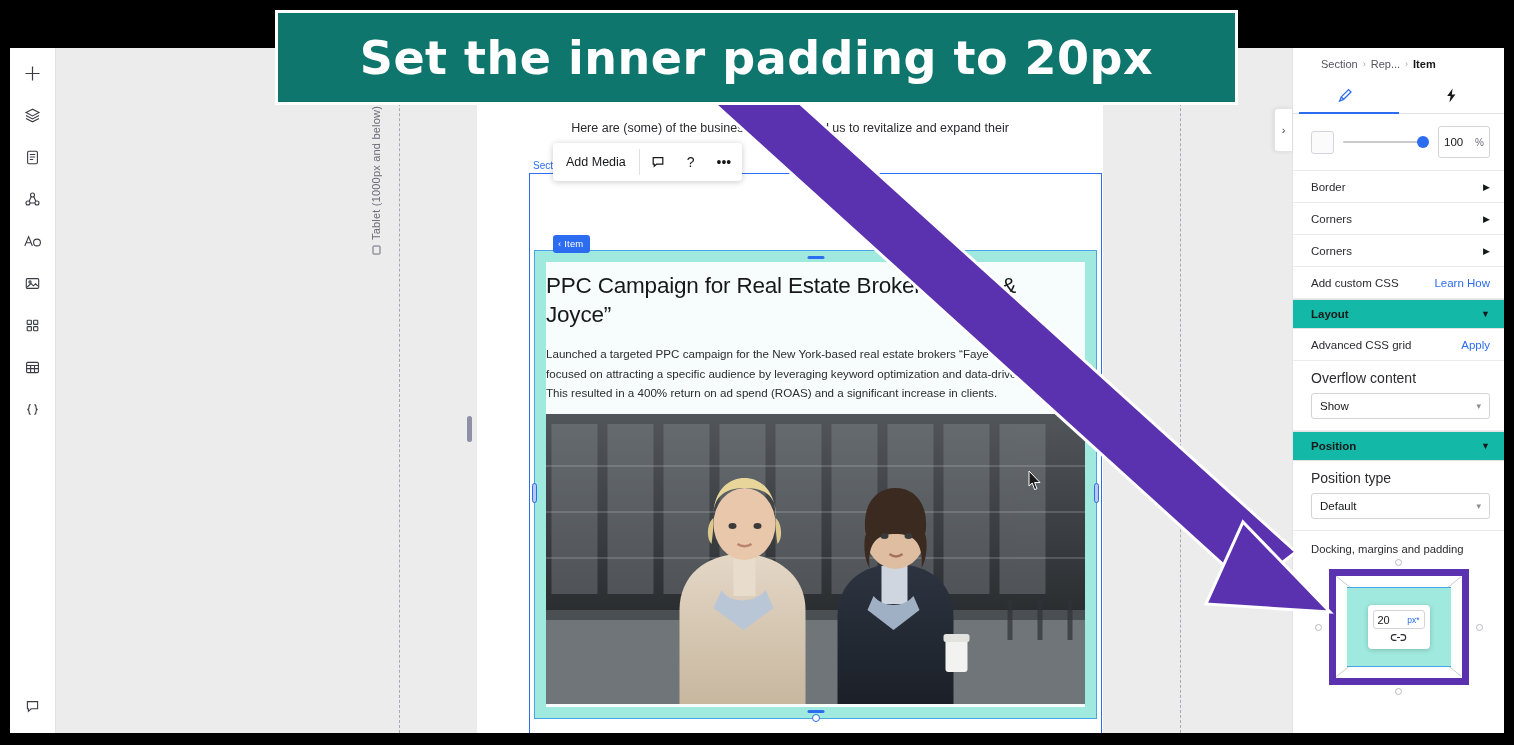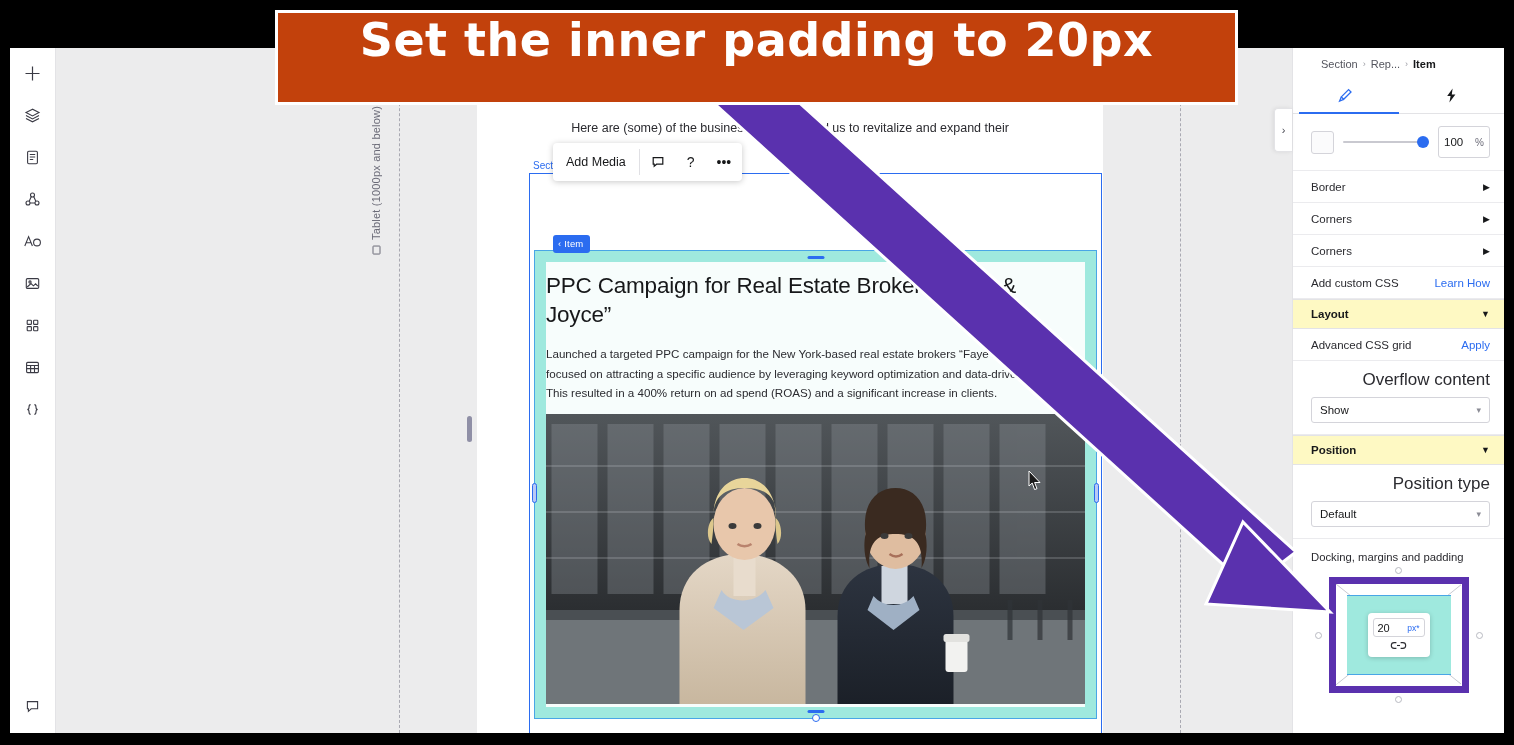--- a/index.html
+++ b/index.html
@@ -271,31 +271,31 @@
     border-bottom: 1px solid #ebebee;
     cursor: pointer;
   }
   .row .lbl { flex: 1 1 auto; }
   .row .arrow { color: #17181a; font-size: 9px; }
   .row .link { color: #2b6cf0; }
 
   .sect-head {
     display: flex; align-items: center;
     height: 30px; padding: 0 14px 0 18px;
-    background: #fef9c3;
+    background: #14b8a6;
     border-top: 1px solid #e3e3e6;
     border-bottom: 1px solid #e3e3e6;
     font-weight: bold; color: #17181a;
     cursor: pointer;
   }
   .sect-head .lbl { flex: 1 1 auto; }
   .sect-head .caret { font-size: 9px; }
 
   .field-block { padding: 9px 14px 11px 18px; border-bottom: 1px solid #ebebee; }
-  .field-label { font-size: 17px; color: #2b2b30; margin-bottom: 7px; text-align: right; }
+  .field-label { font-size: 14px; color: #2b2b30; margin-bottom: 7px; }
   .select {
     height: 26px; border: 1px solid #d4d4da; border-radius: 3px;
     display: flex; align-items: center; padding: 0 8px;
     cursor: pointer; background: #fff;
   }
   .select .val { flex: 1 1 auto; font-size: 11.5px; color: #17181a; }
   .select .chev { color: #8b8c95; font-size: 9px; }
 
   .dock-label { padding: 12px 14px 0 18px; font-size: 11.3px; }
 
@@ -362,23 +362,23 @@
     display: flex; align-items: center; justify-content: center;
     font-size: 11px; color: #44454f; cursor: pointer;
     box-shadow: -1px 0 4px rgba(0,0,0,.08);
     z-index: 30;
   }
 
   
   .anno-banner {
     position: absolute; left: 275px; top: 10px;
     width: 963px; height: 95px;
-    background: #c2410c;
+    background: #0f766e;
     border: 3px solid #ffffff;
-    display: flex; align-items: flex-start; justify-content: center;
+    display: flex; align-items: center; justify-content: center;
     z-index: 60;
   }
   .anno-banner .txt {
     color: #ffffff;
     font-size: 46px;
     font-family: "DejaVu Sans", sans-serif;
     font-weight: bold;
     letter-spacing: .5px;
   }
   .anno-arrow {

